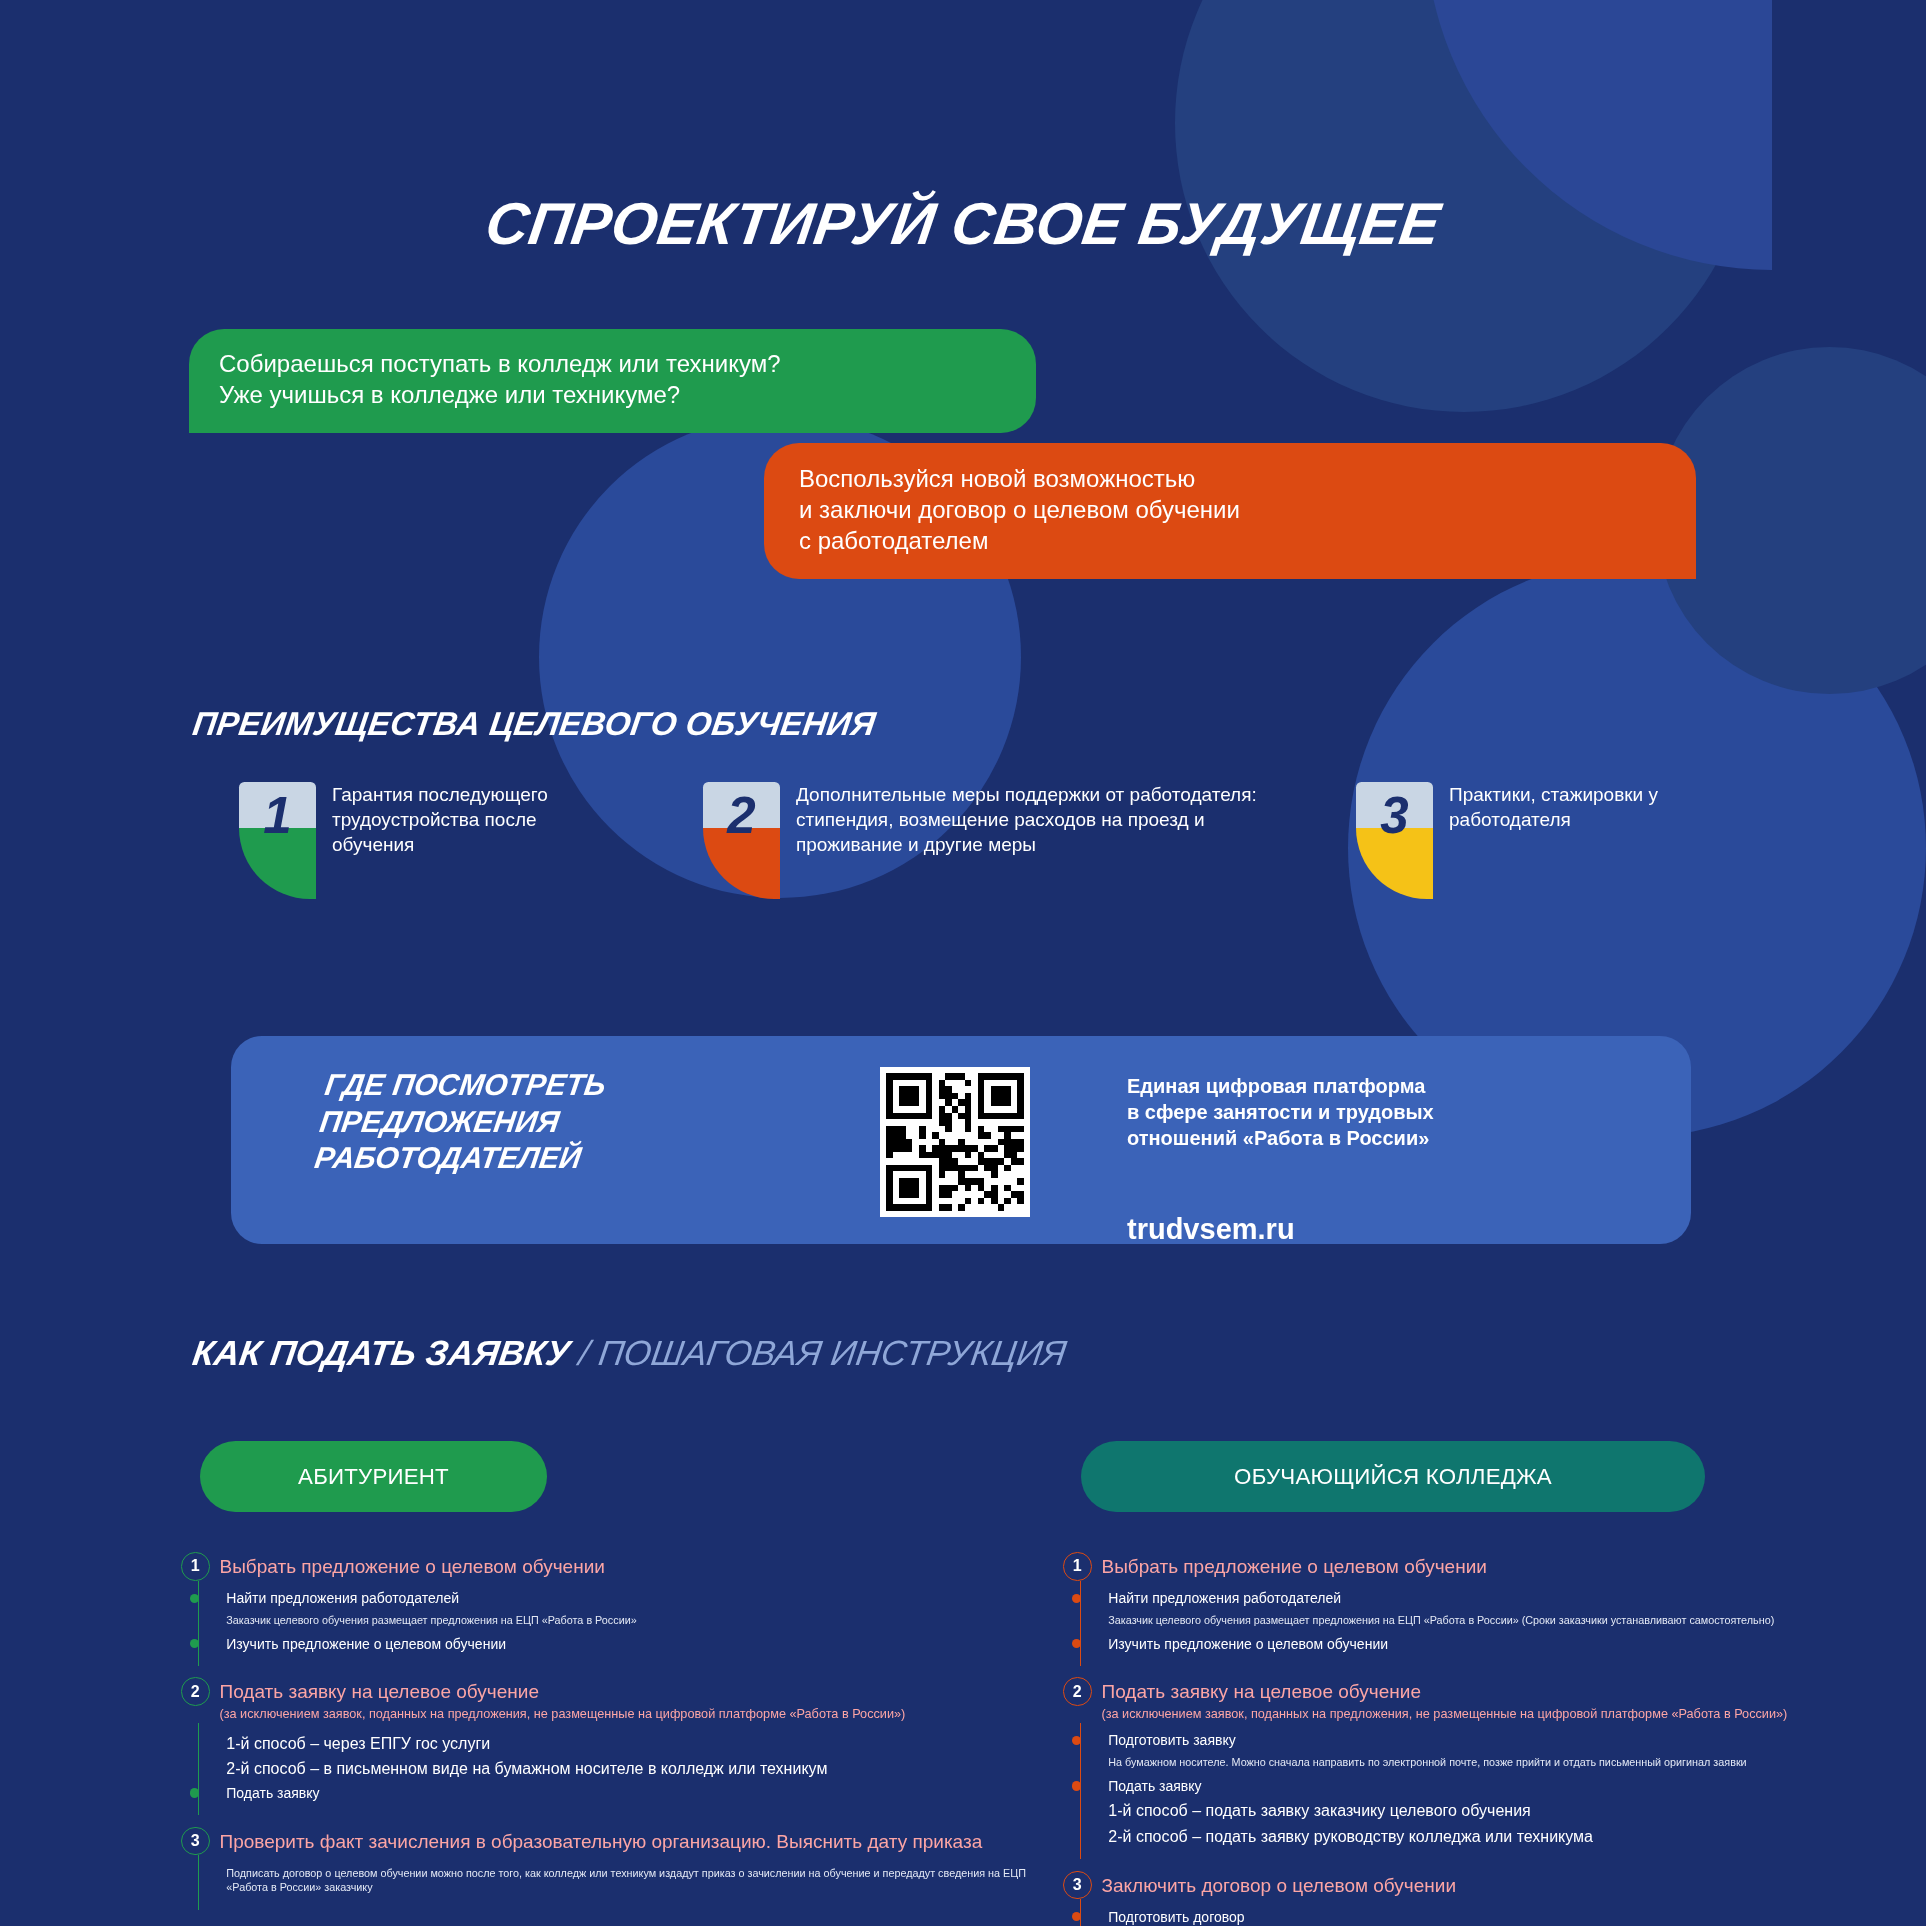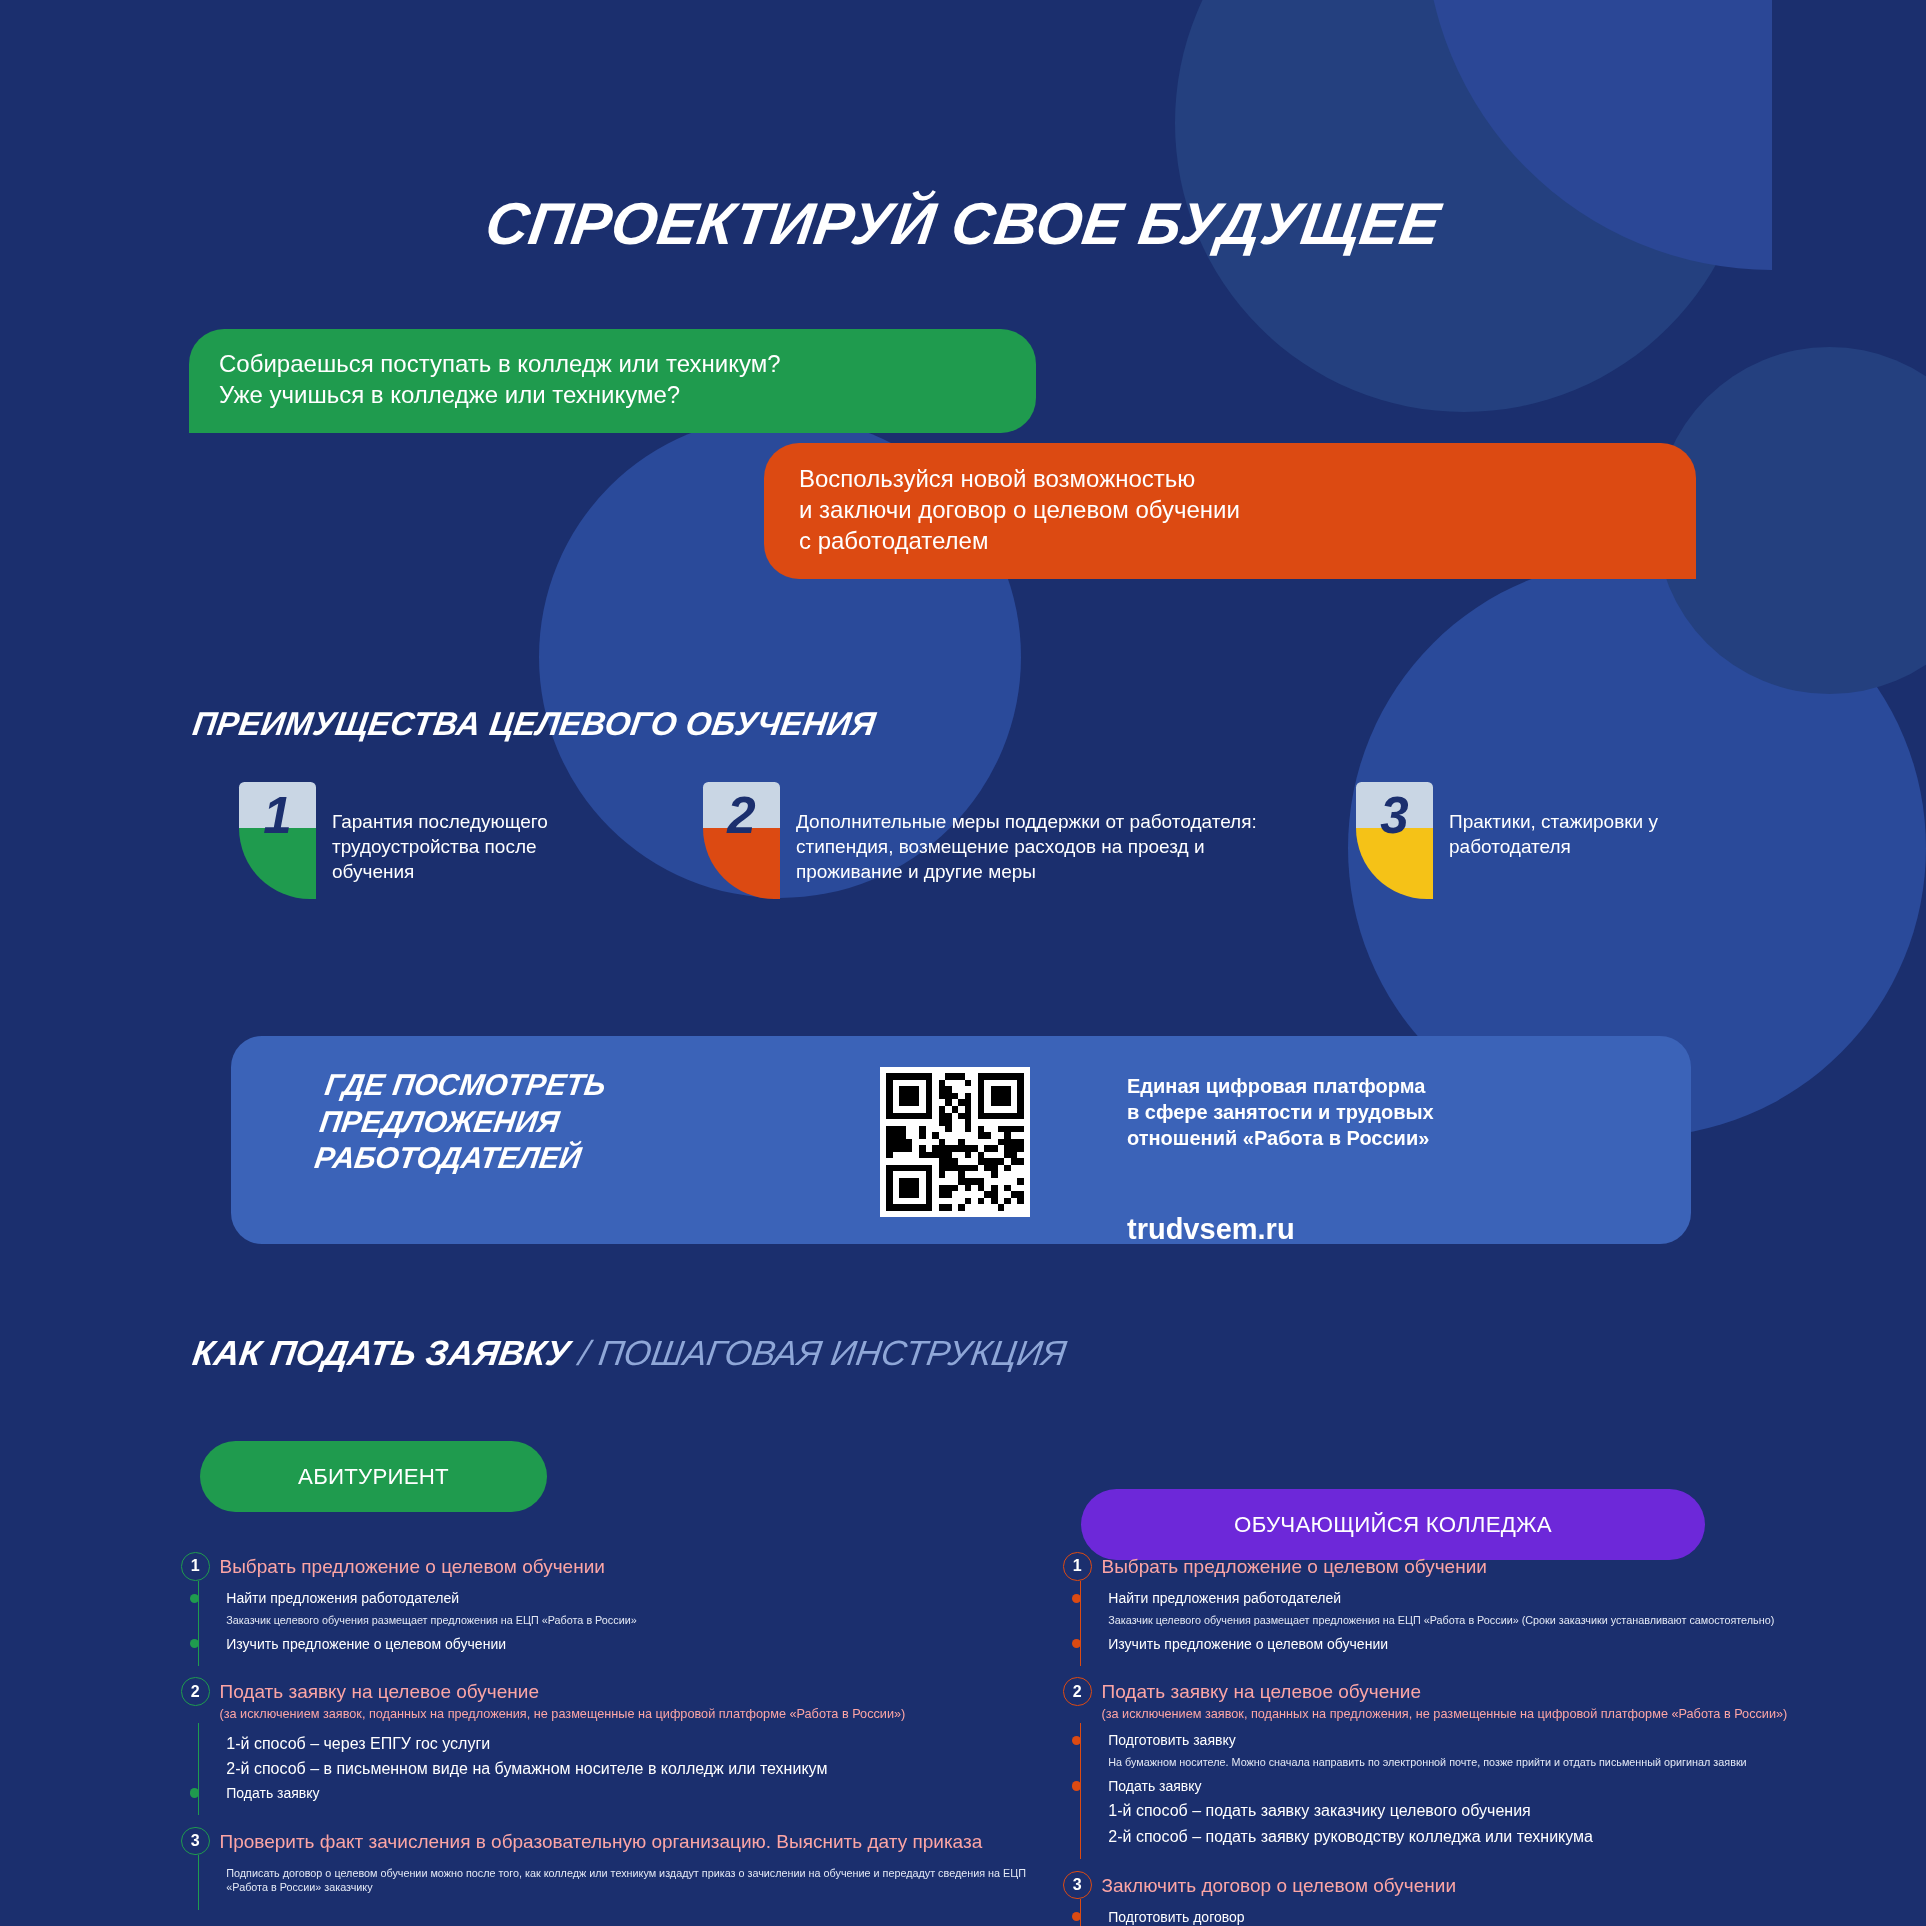--- a/index.html
+++ b/index.html
@@ -132,21 +132,20 @@
     z-index: 3;
   }
   .badge.green .bottom { background: #1f9b4e; }
   .badge.orange .bottom { background: #dc4a12; }
   .badge.yellow .bottom { background: #f5c217; }
   .adv-text {
     color: #ffffff;
     font-size: 19px;
     line-height: 1.32;
     margin-left: 16px;
-    margin-top: 27px;
     max-width: 501px;
   }
   .adv-1 .adv-text { max-width: 247px; }
   .adv-3 .adv-text { max-width: 239px; }
 
   
   .where-panel {
     position: absolute;
     left: 231px;
     top: 1036px;
@@ -228,21 +227,21 @@
     height: 71px;
     border-radius: 37px;
     color: #fff;
     font-size: 22.3px;
     display: flex;
     align-items: center;
     justify-content: center;
     letter-spacing: 0.2px;
   }
   .pill-left { left: 200px; top: 1441px; width: 347px; background: #1f9b4e; }
-  .pill-right { left: 1081px; top: 1441px; width: 624px; background: #6d28d9; margin-top: 48px; }
+  .pill-right { left: 1081px; top: 1441px; width: 624px; background: #0f766e; }
 
   
   .col { position: absolute; top: 1552px; }
   .col-left { left: 181px; width: 867px; }
   .col-right { left: 1063px; width: 809px; }
 
   .step { position: relative; margin-bottom: 11.6px; }
   .step-head { display: flex; align-items: flex-start; }
   .step-circle {
     flex: none;

